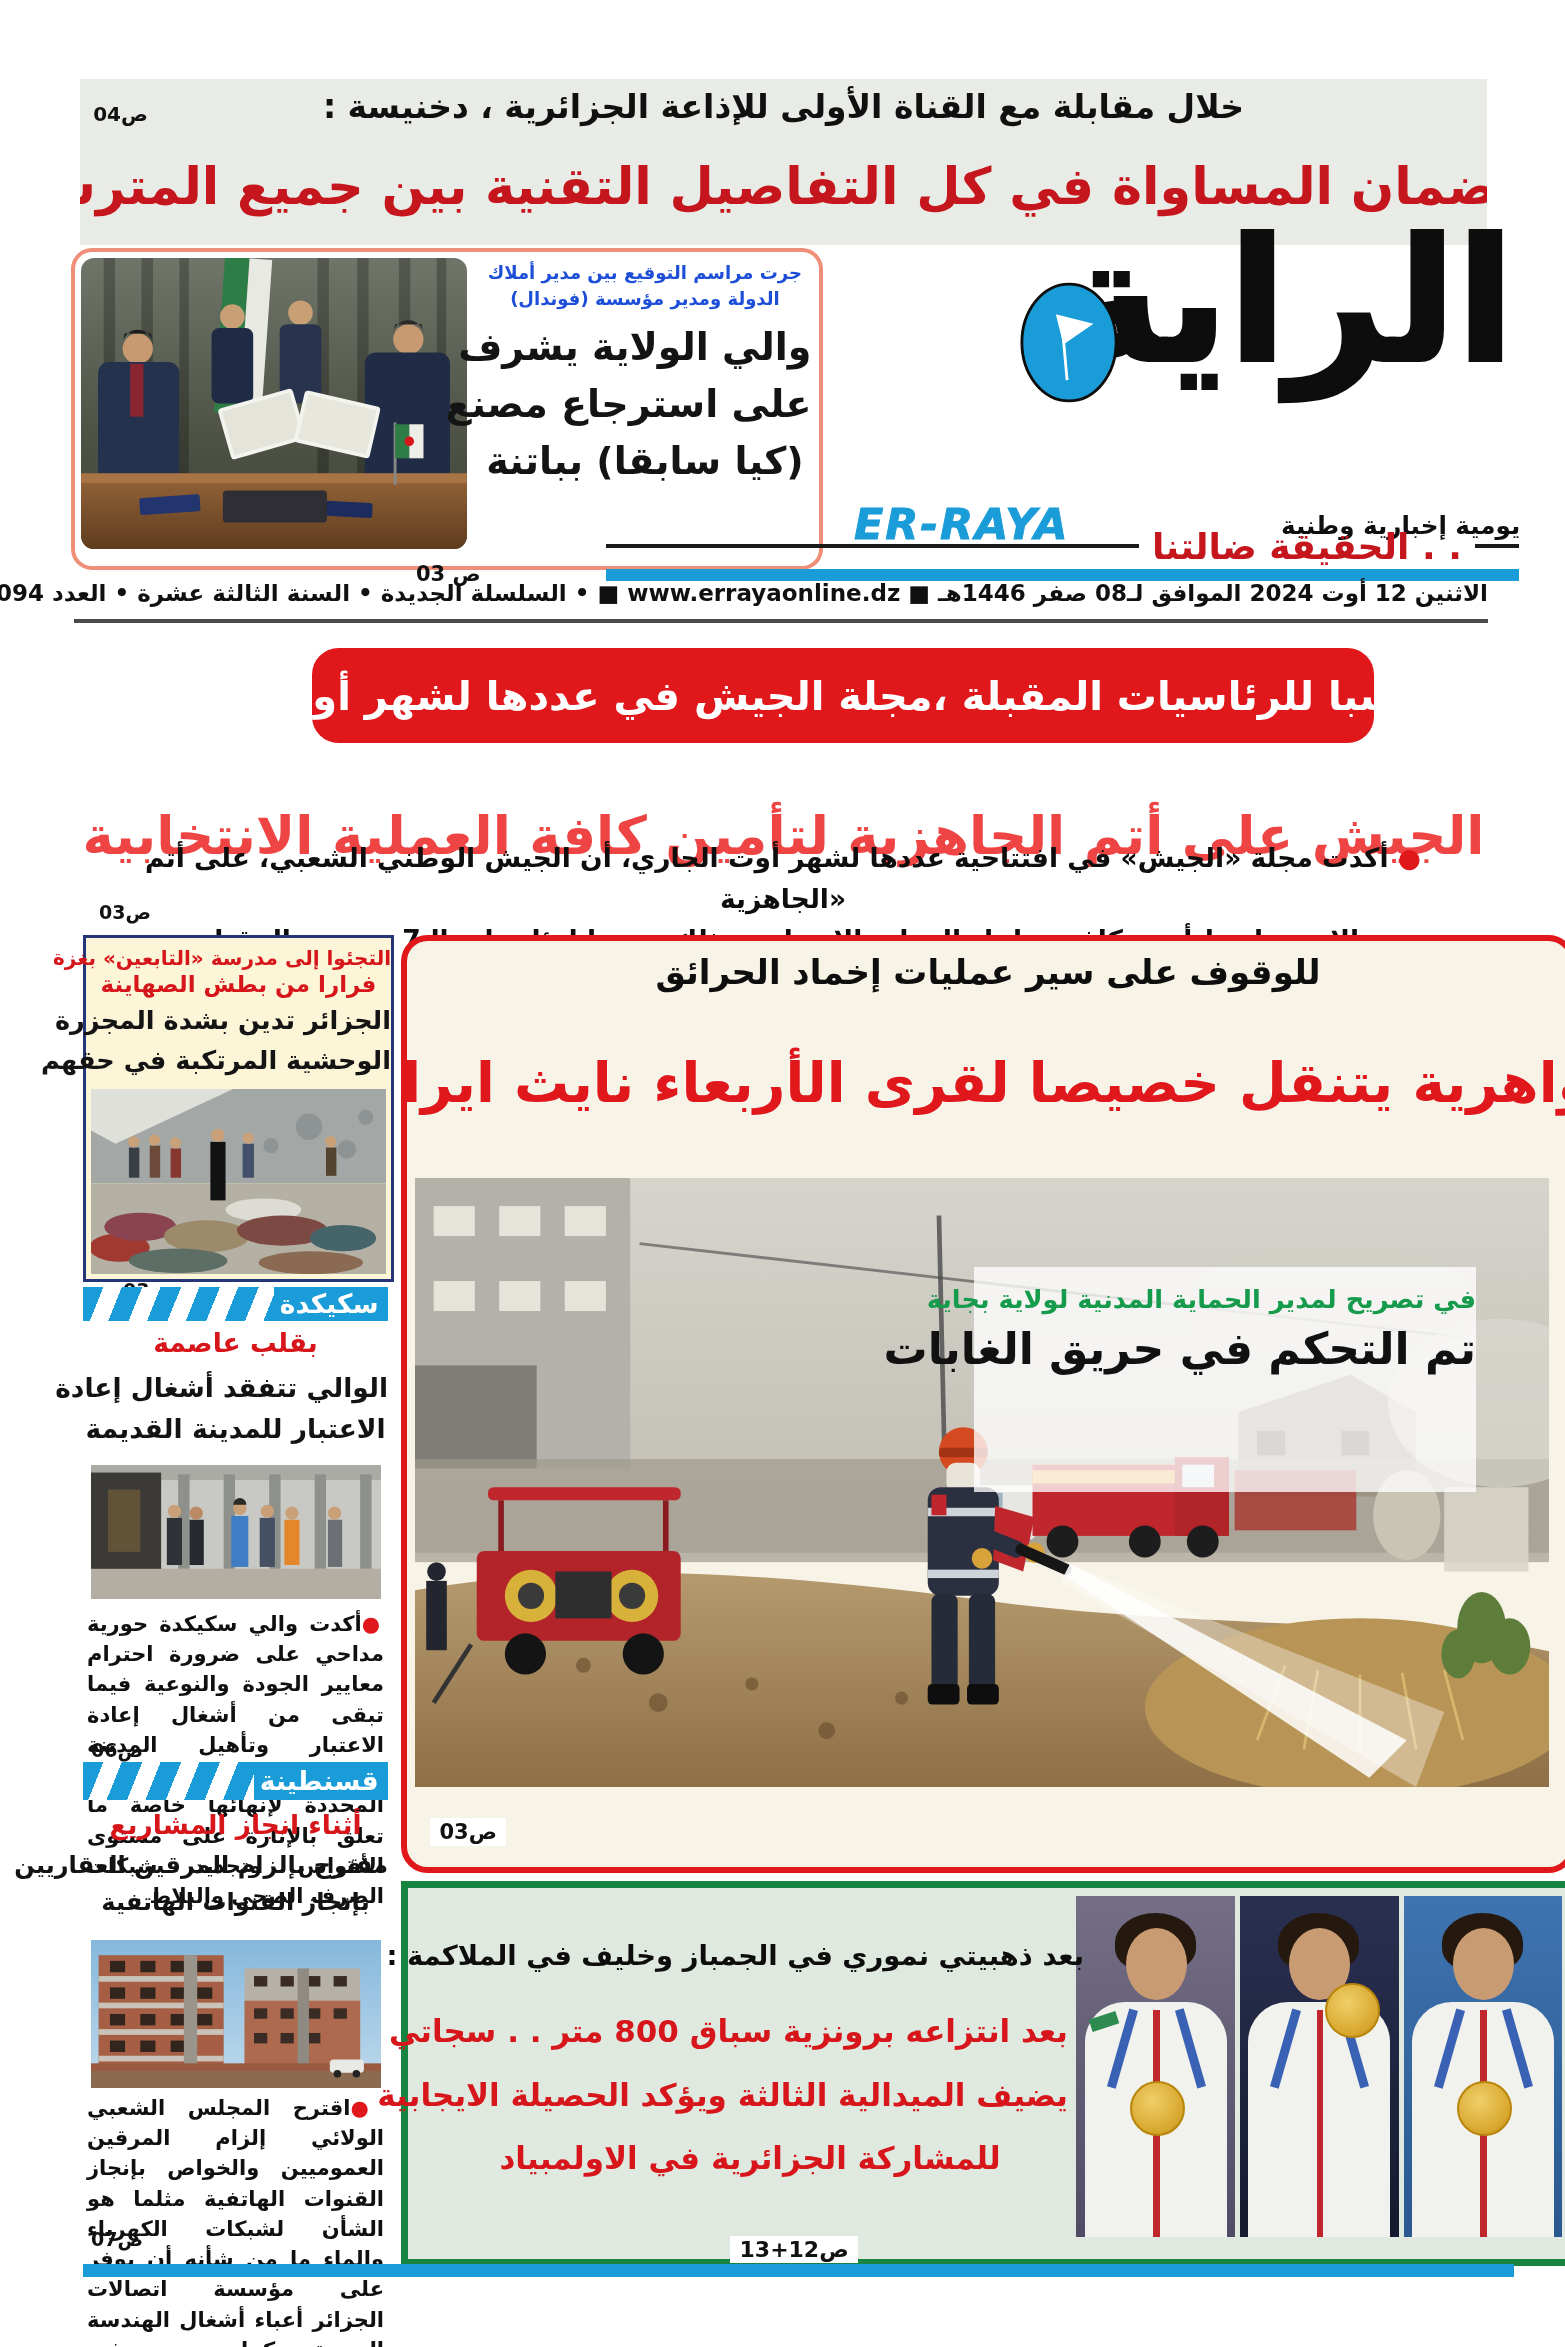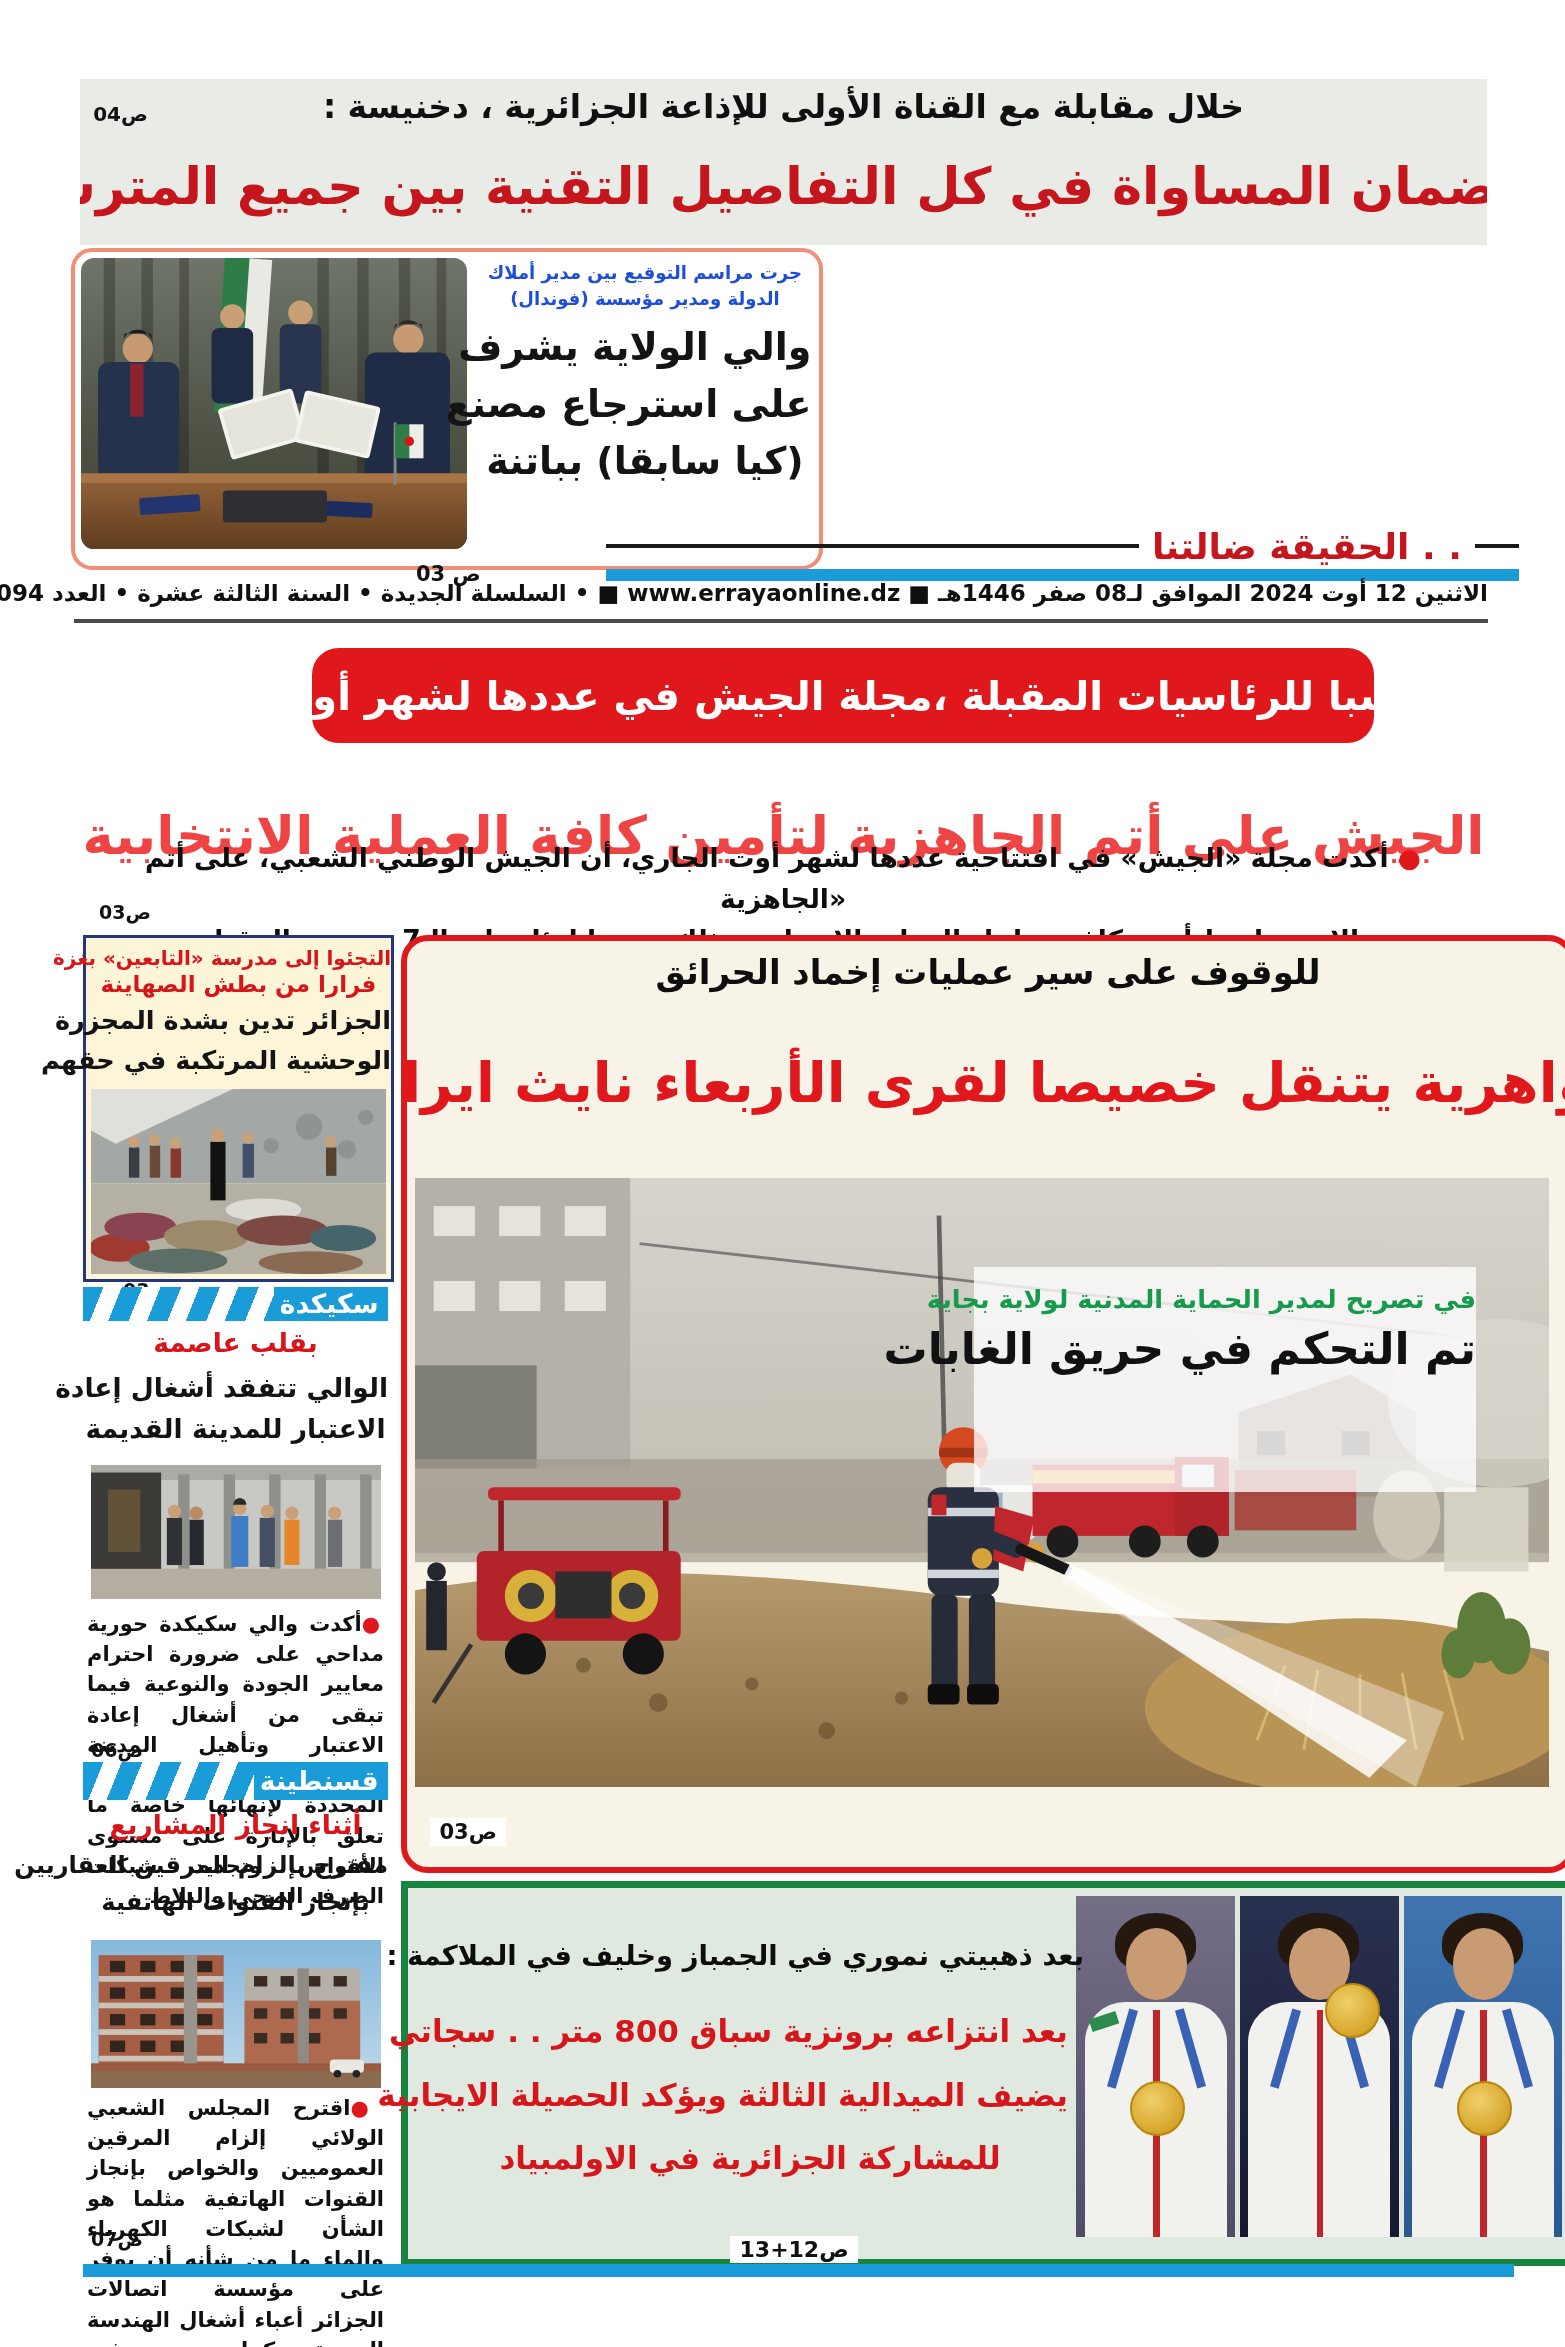--- a/index.html
+++ b/index.html
@@ -184,20 +184,32 @@
       <div class="batna-kicker b nowrap">الدولة ومدير مؤسسة (فوندال)</div>
       <div class="batna-headline b">
         <div class="nowrap">والي الولاية يشرف</div>
         <div class="nowrap">على استرجاع مصنع</div>
         <div class="nowrap">(كيا سابقا) بباتنة</div>
       </div>
     </div>
   </div>
   <div class="abs batna-pageref rtl b">ص 03</div>
 
+  <div class="abs masthead">
+    <div class="abs logo-ar rtl b nowrap">الراية</div>
+    <div class="abs flag-badge">
+      <svg width="98" height="121" viewBox="0 0 104 128">
+        <ellipse cx="52" cy="64" rx="50" ry="62" fill="#1a9cd8" stroke="#0d0d0d" stroke-width="3"></ellipse>
+        <path d="M38,34 L78,44 L46,66 Z" fill="#ffffff"></path>
+        <line x1="44" y1="38" x2="50" y2="104" stroke="#ffffff" stroke-width="3"></line>
+      </svg>
+    </div>
+    <div class="abs logo-latin b nowrap">ER-RAYA</div>
+    <div class="abs masthead-tagline rtl b nowrap">يومية إخبارية وطنية</div>
+  </div>
   <div class="abs slogan-row">
     <div class="slogan-line" style="flex:1"></div>
     <span class="slogan-text rtl b">. . الحقيقة ضالتنا</span>
     <div class="slogan-line" style="width:44px"></div>
   </div>
   <div class="abs blue-rule"></div>
   <div class="abs dateline rtl b center nowrap">الاثنين 12 أوت 2024  الموافق لـ08 صفر 1446هـ  ■  www.errayaonline.dz  ■  • السلسلة الجديدة  • السنة الثالثة عشرة  • العدد 3094 - الثمن : 20</div>
   <div class="abs gray-rule"></div>
 
   <div class="abs army-banner flexc">

